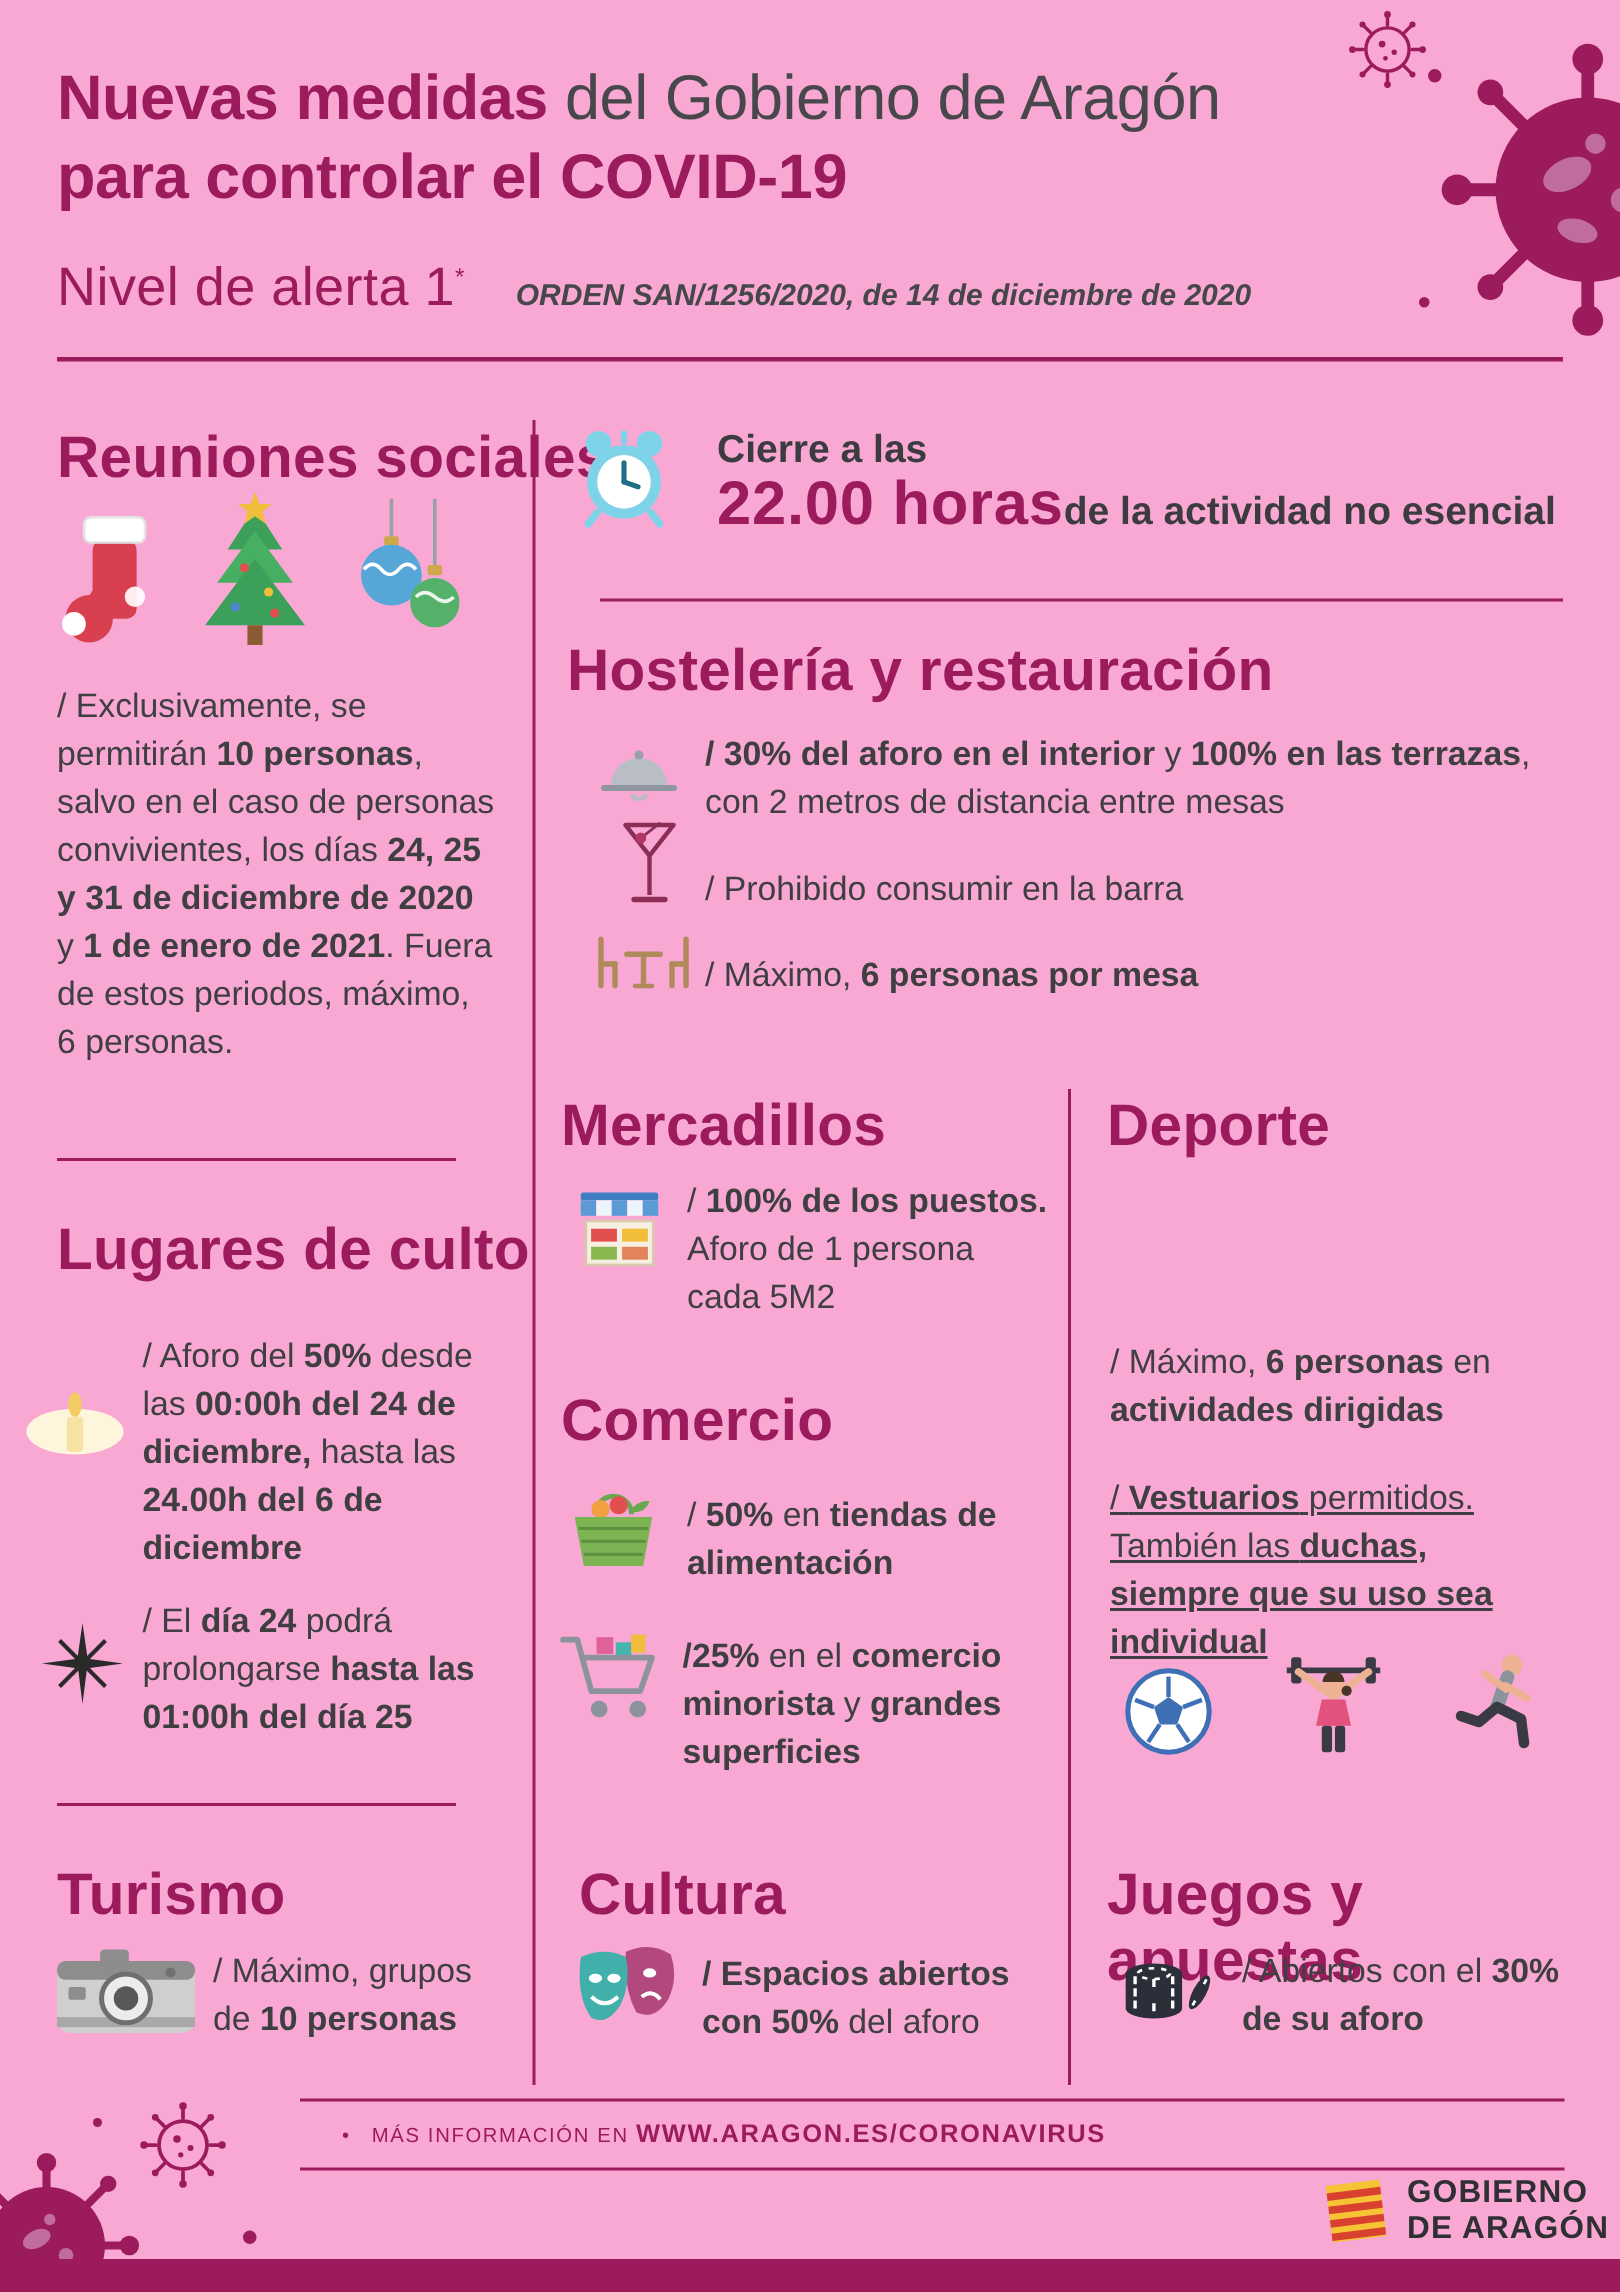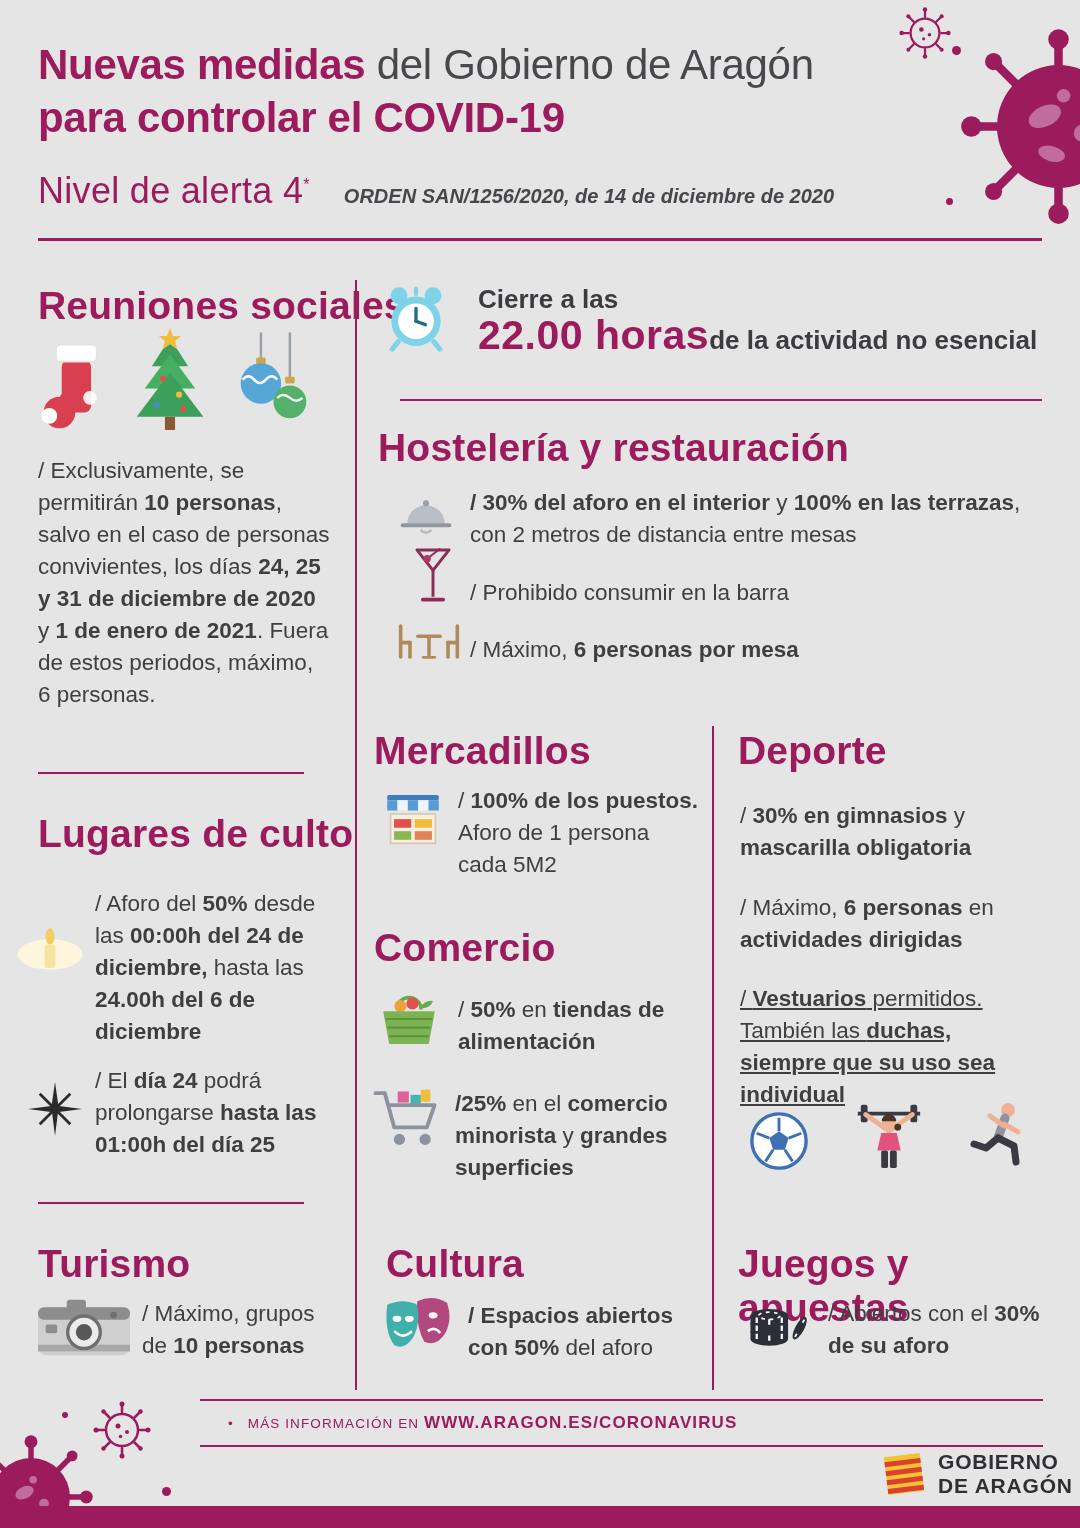--- a/index.html
+++ b/index.html
@@ -1,19 +1,19 @@
 <!DOCTYPE html>
 <html style="--accent: #9b1b5c; --ink: #3f3f42;"><head>
 <meta charset="utf-8">
 <title>Nuevas medidas COVID-19 Aragón</title>
 <style>
   :root{ --accent:#9b1b5c; --ink:#3f3f42; }
   *{margin:0;padding:0;box-sizing:border-box;}
   html,body{margin:0;padding:0;background:#ffffff;}
-  .page{position:relative;width:1080px;height:1528px;background:#e5e5e5;overflow:hidden;
+  .page{position:relative;width:1080px;height:1528px;background:#f9a8d4;overflow:hidden;
         font-family:"Liberation Sans","DejaVu Sans",sans-serif;color:var(--ink);}
   .abs{position:absolute;}
   .title{font-size:42px;line-height:1.27;font-weight:400;color:#48484c;letter-spacing:-0.3px;}
   .title .b{color:var(--accent);font-weight:800;}
   .alert{font-size:36px;color:var(--accent);font-weight:500;letter-spacing:.3px;}
   .alert sup{font-size:.45em;}
   .order{font-size:20px;font-style:italic;font-weight:600;color:#47474b;}
   .h2{font-size:39px;font-weight:800;color:var(--accent);letter-spacing:.2px;}
   .body{font-size:22.5px;line-height:1.42;color:var(--ink);}
   .body .b{font-weight:700;}
@@ -283,21 +283,21 @@
     </g>
   </symbol>
 </defs>
 </svg>
 
 <div class="page">
 
   <h1 class="title abs" style="left:38px;top:38px;width:800px;"><span class="b">Nuevas medidas</span><span> del Gobierno de Aragón </span><span class="b">para controlar el COVID-19</span></h1>
 
   <div class="alert-row abs" style="left:38px;top:170px;">
-    <span class="alert"><span>Nivel de alerta 4</span><sup>*</sup></span>
+    <span class="alert"><span>Nivel de alerta 1</span><sup>*</sup></span>
     <span class="order">ORDEN SAN/1256/2020, de 14 de diciembre de 2020</span>
   </div>
 
   <div class="rule abs" style="left:38px;top:238px;width:1004px;height:3px;"></div>
 
   <svg class="abs" viewBox="0 0 120 120" style="left:898px;top:6px;width:54px;height:54px;color:var(--accent);">
       <use href="#sym-virus-o"></use>
     </svg>
   <div class="dot abs" style="left:952px;top:46px;width:9px;height:9px;"></div>
   <svg class="abs" viewBox="0 0 120 120" style="left:956px;top:24px;width:205px;height:205px;color:var(--accent);">
@@ -397,21 +397,20 @@
 
   <h2 class="h2 abs" style="left:374px;top:1242px;margin-left:12px;">Cultura</h2>
   <svg class="abs" viewBox="0 0 84 66" style="left:382px;top:1294px;width:74px;height:62px;">
       <use href="#sym-masks"></use>
     </svg>
   <p class="body abs" style="left:468px;top:1300px;width:225px;"><span class="b">/ Espacios abiertos con 50%</span><span> del aforo</span></p>
 
   <div class="rule abs" style="left:712px;top:726px;width:2px;height:664px;"></div>
 
   <h2 class="h2 abs" style="left:738px;top:729px;">Deporte</h2>
-  <p class="body abs" style="left:740px;top:800px;width:280px;"><span>/ </span><span class="b">30% en gimnasios</span><span> y </span><span class="b">mascarilla obligatoria</span></p>
   <p class="body abs" style="left:740px;top:892px;width:280px;"><span>/ Máximo, </span><span class="b">6 personas</span><span> en </span><span class="b">actividades dirigidas</span></p>
   <p class="body abs" style="left:740px;top:983px;width:302px;text-decoration:underline;"><span>/ </span><span class="b">Vestuarios</span><span> permitidos. También las </span><span class="b">duchas, siempre que su uso sea individual</span></p>
 
   <div class="sport-row abs" style="left:748px;top:1098px;">
     <svg viewBox="0 0 64 64" style="width:62px;height:62px;">
         <use href="#sym-ball"></use>
       </svg>
     <svg viewBox="0 0 76 76" style="width:74px;height:74px;">
         <use href="#sym-lifter"></use>
       </svg>

